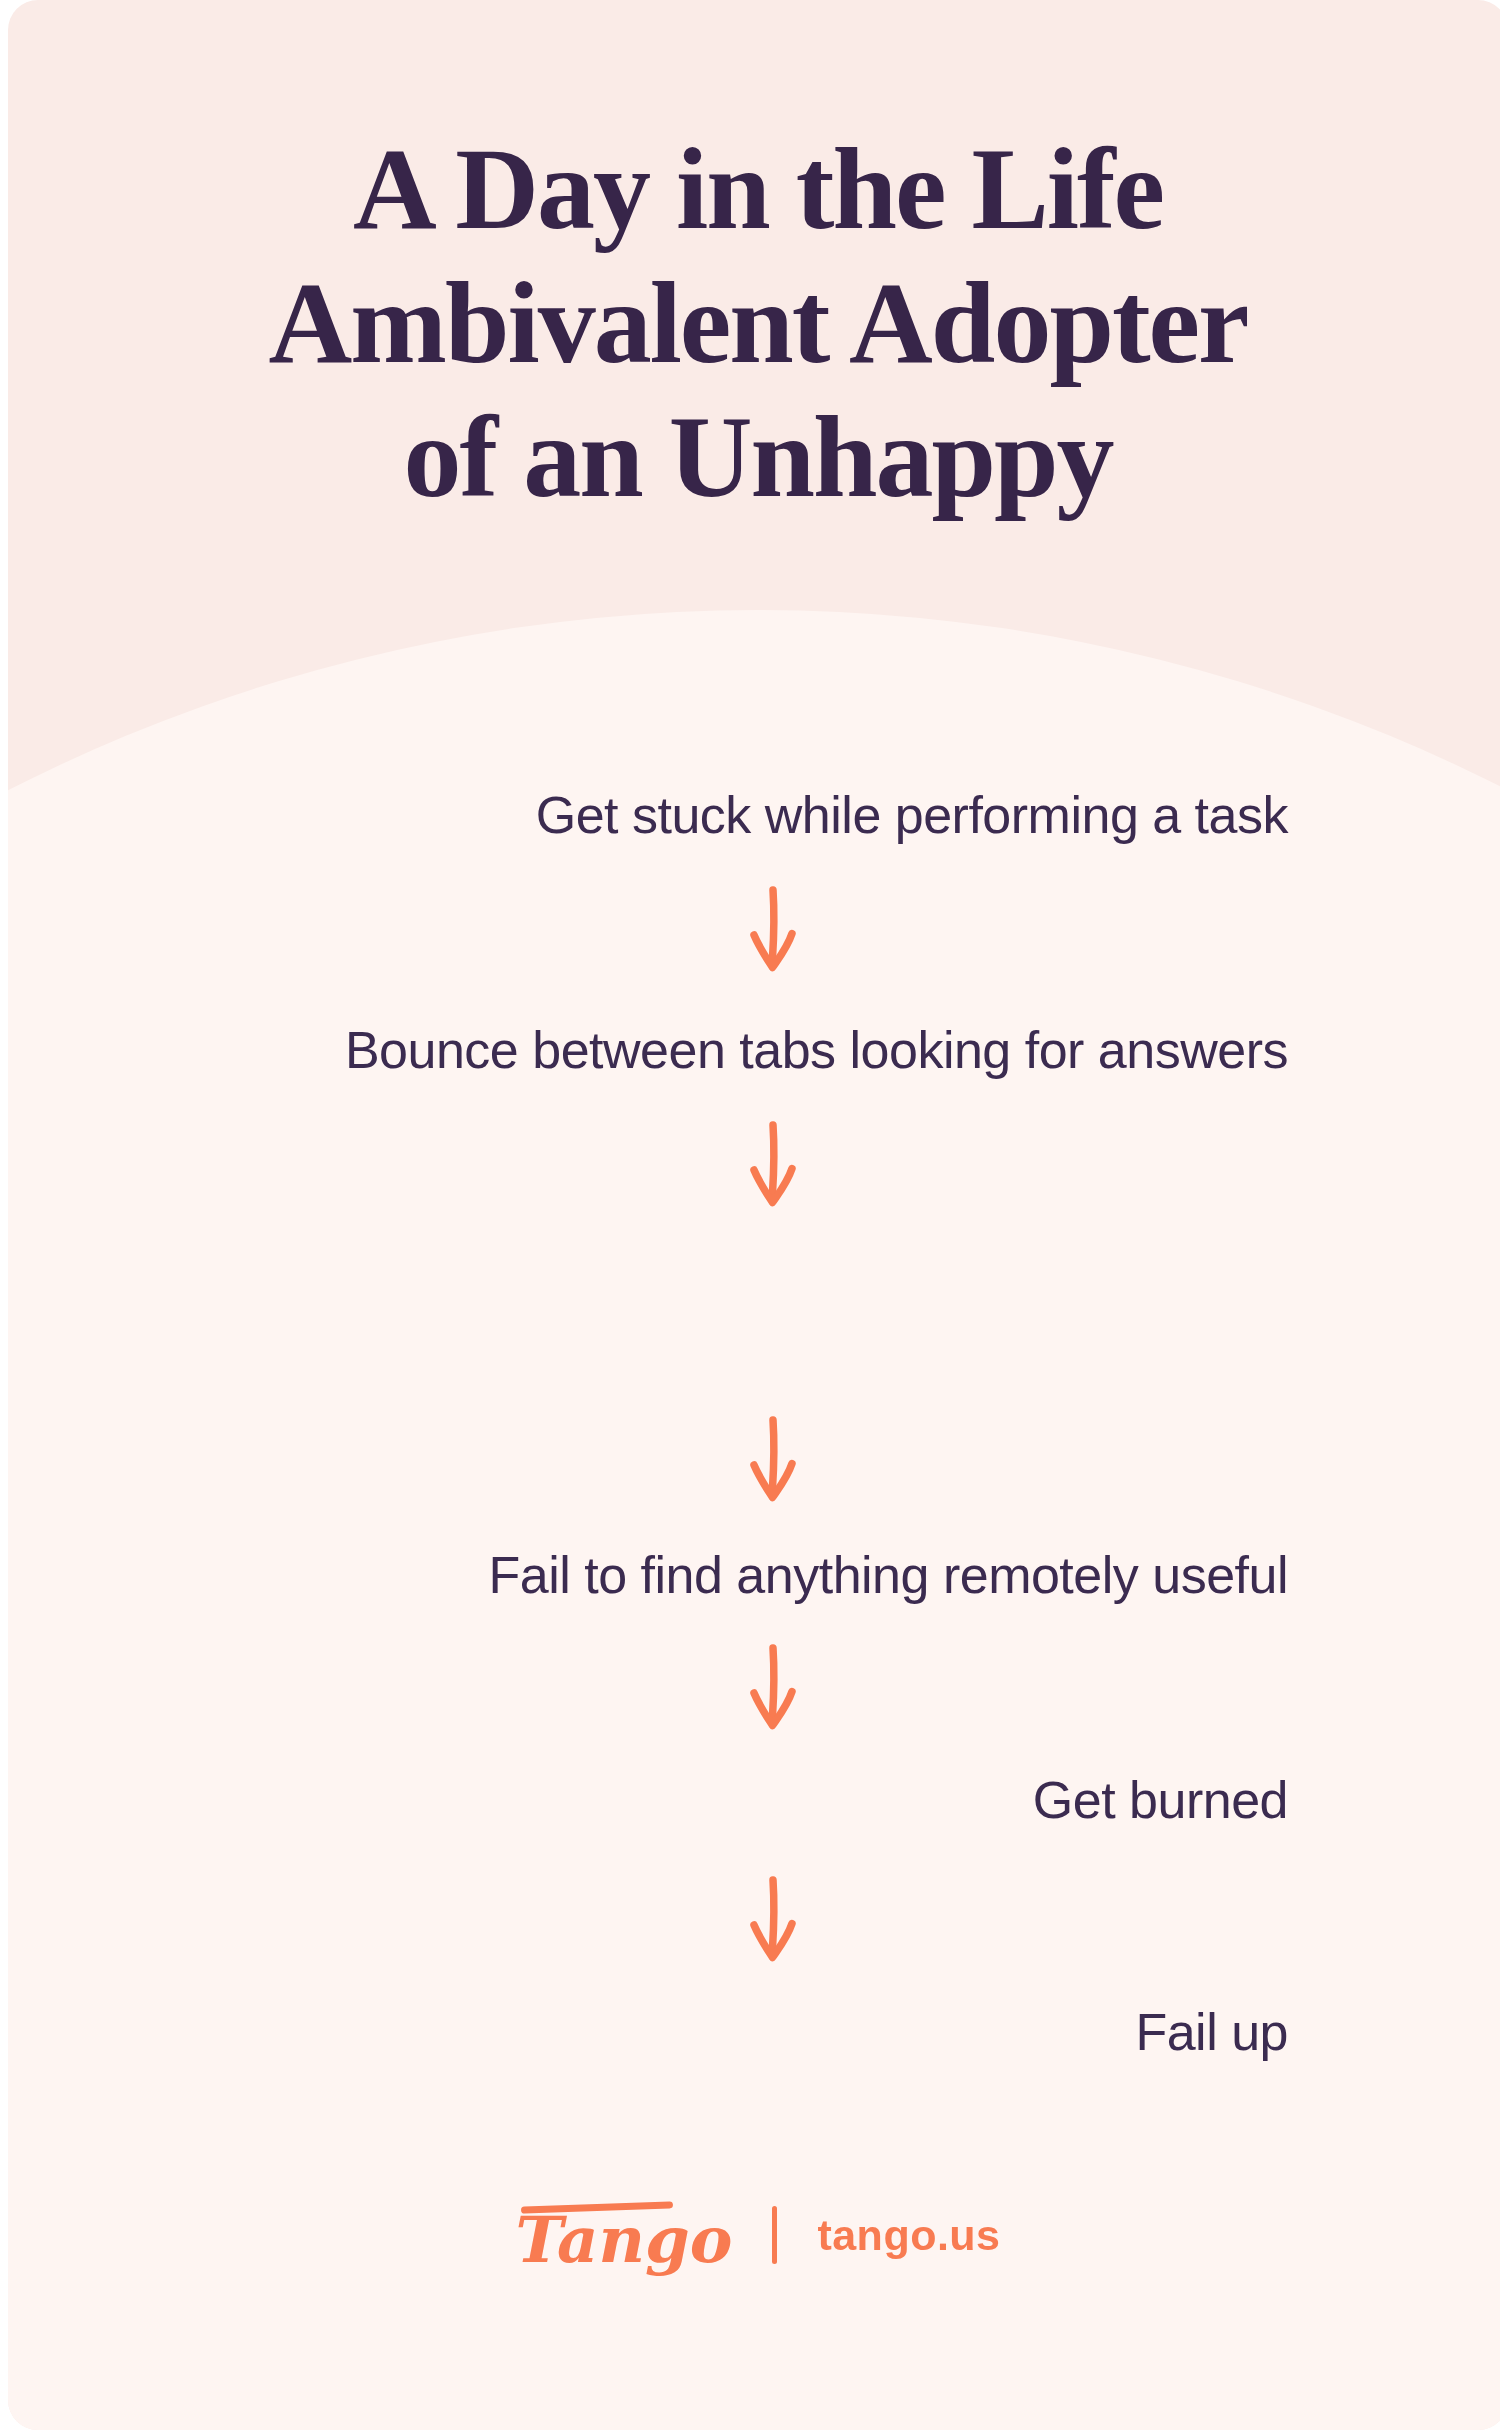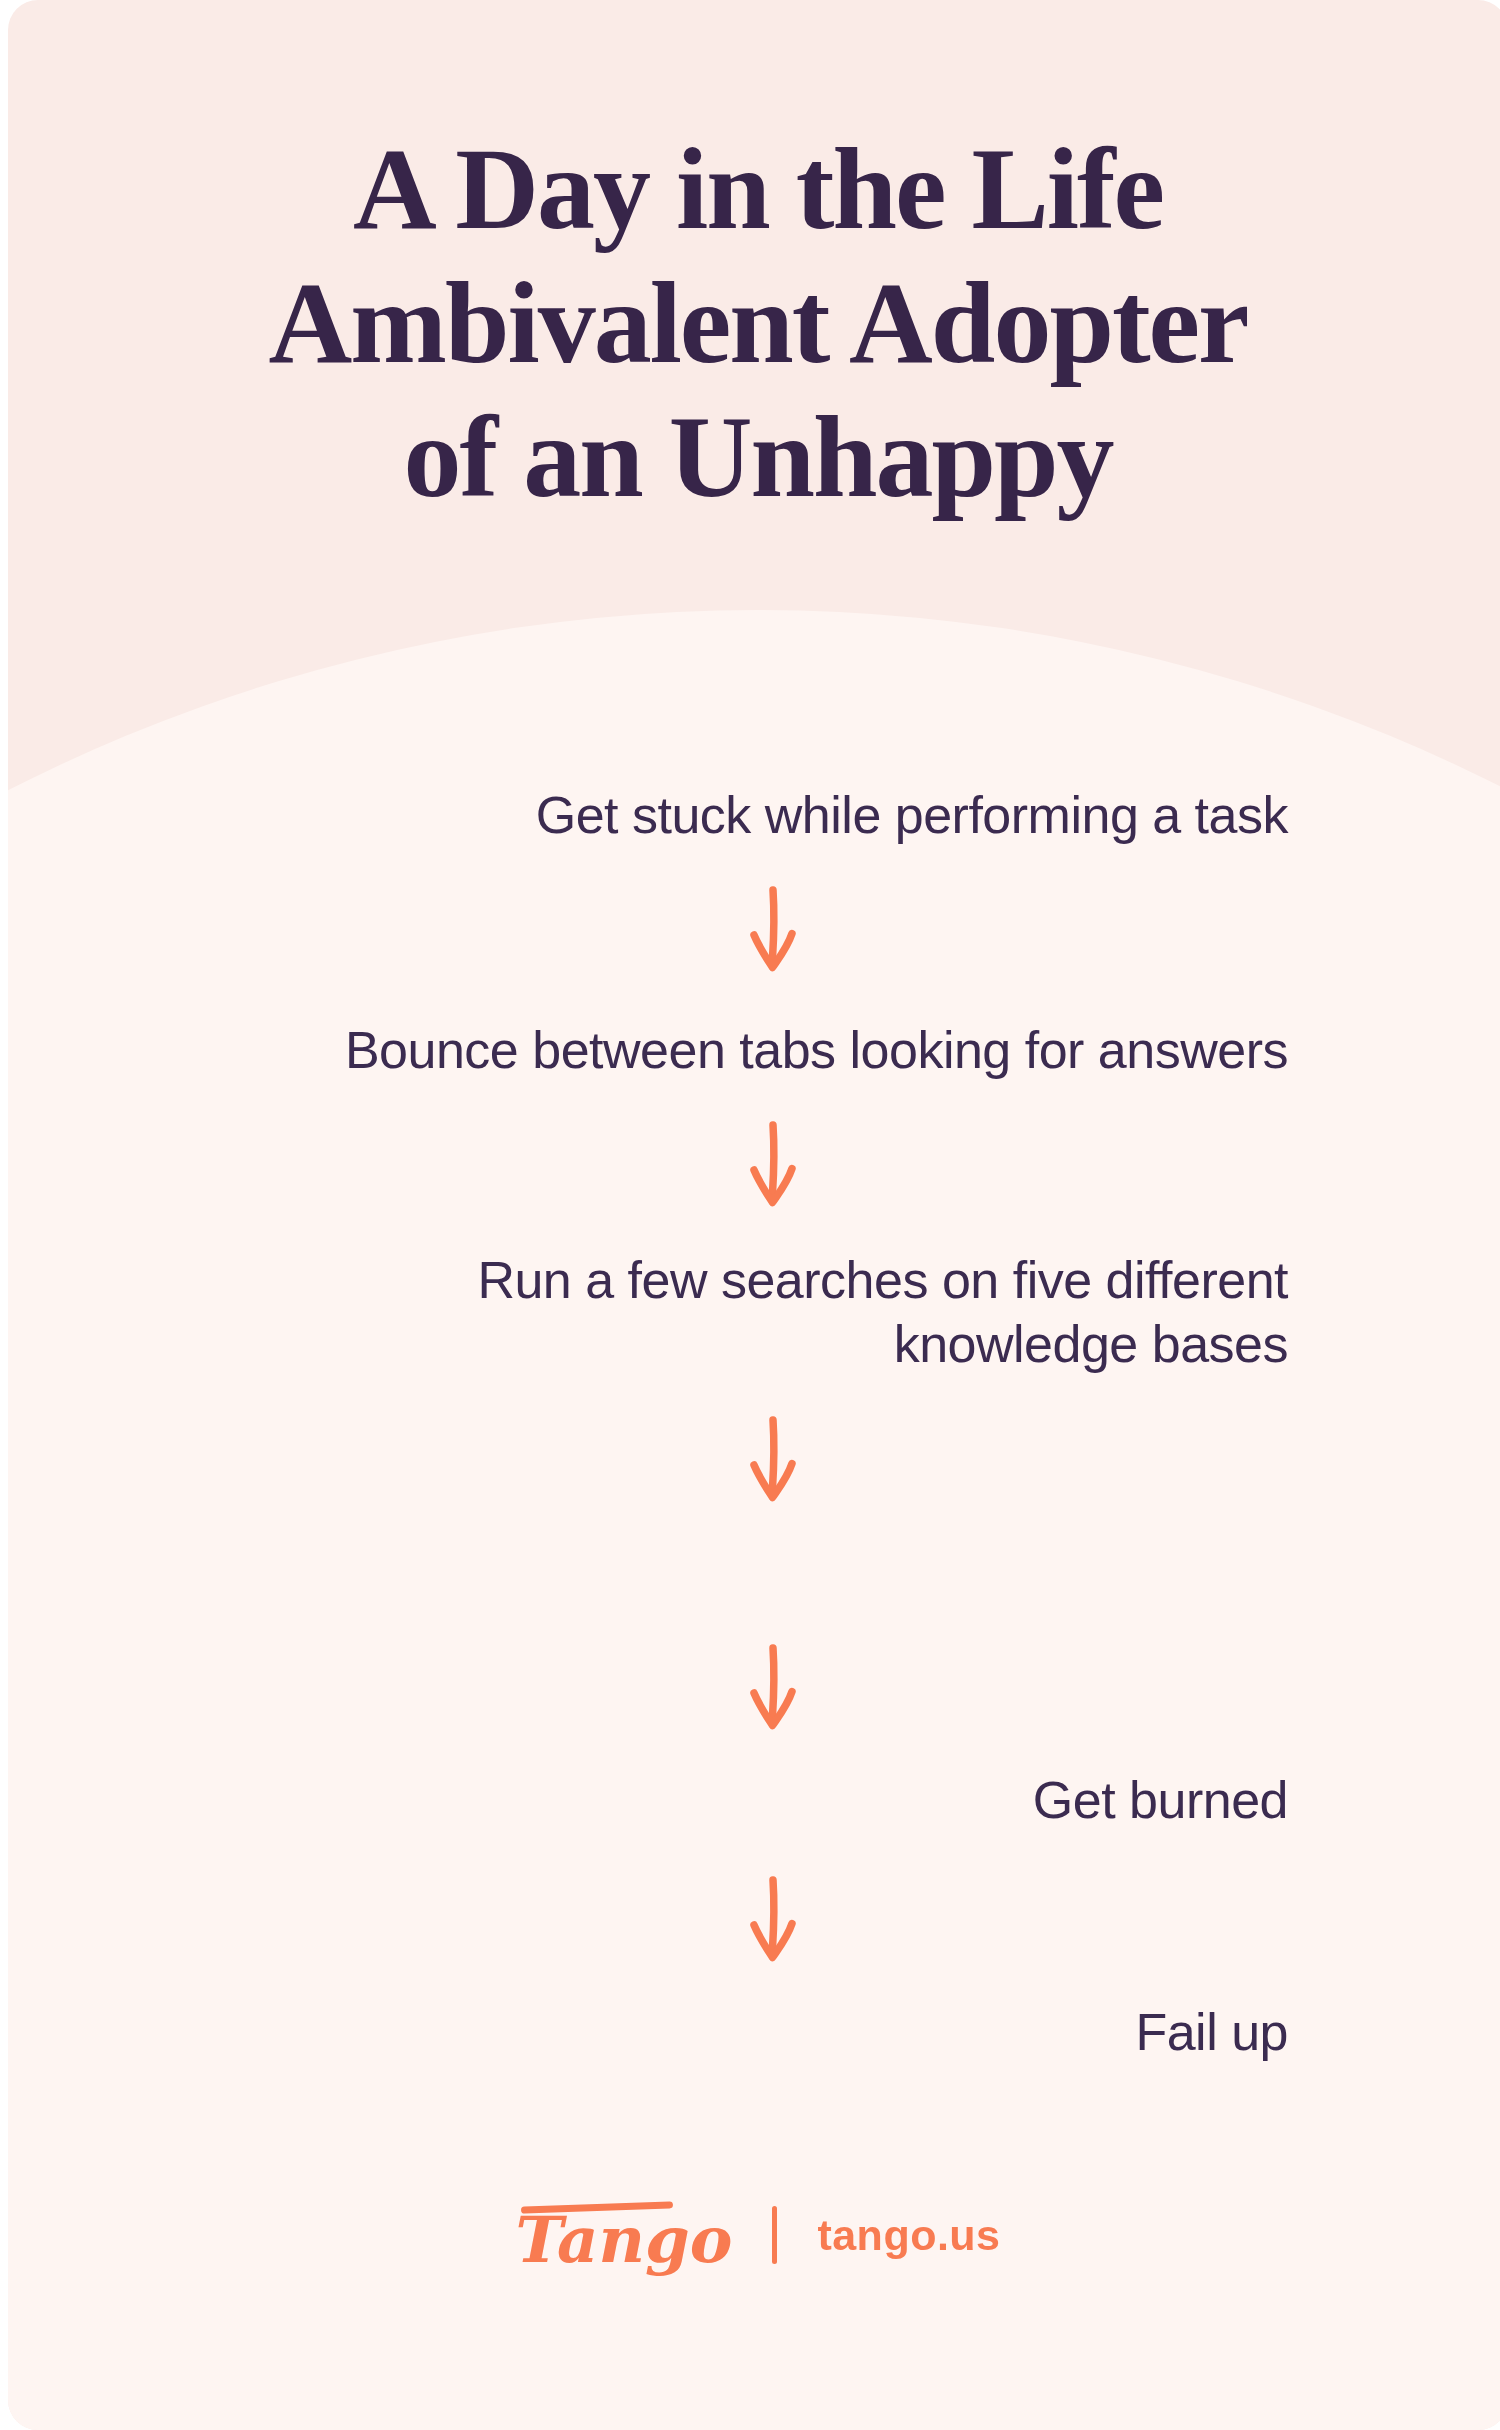--- a/index.html
+++ b/index.html
@@ -116,29 +116,29 @@
 
   <div class="step" style="top:1018px">Bounce between tabs looking for answers</div>
 
   <div class="arrow" style="top:1120px">
     <svg viewBox="0 0 60 92" fill="none" xmlns="http://www.w3.org/2000/svg">
       <path d="M30 5 C31.5 28 31 50 29.5 73" stroke="#F87B51" stroke-width="7.5" stroke-linecap="round"></path>
       <path d="M11 50 C16 62 22.5 71.5 29.5 82.5 C37 71.5 44.5 62 49 48.5" stroke="#F87B51" stroke-width="7.5" stroke-linecap="round" stroke-linejoin="round"></path>
     </svg>
   </div>
 
-  <div class="step" style="top:1248px">Run a few searches on five different knowledge bases</div>
 
   <div class="arrow" style="top:1415px">
     <svg viewBox="0 0 60 92" fill="none" xmlns="http://www.w3.org/2000/svg">
       <path d="M30 5 C31.5 28 31 50 29.5 73" stroke="#F87B51" stroke-width="7.5" stroke-linecap="round"></path>
       <path d="M11 50 C16 62 22.5 71.5 29.5 82.5 C37 71.5 44.5 62 49 48.5" stroke="#F87B51" stroke-width="7.5" stroke-linecap="round" stroke-linejoin="round"></path>
     </svg>
   </div>
 
+  <div class="step" style="top:1543px">Fail to find anything remotely useful</div>
 
   <div class="arrow" style="top:1643px">
     <svg viewBox="0 0 60 92" fill="none" xmlns="http://www.w3.org/2000/svg">
       <path d="M30 5 C31.5 28 31 50 29.5 73" stroke="#F87B51" stroke-width="7.5" stroke-linecap="round"></path>
       <path d="M11 50 C16 62 22.5 71.5 29.5 82.5 C37 71.5 44.5 62 49 48.5" stroke="#F87B51" stroke-width="7.5" stroke-linecap="round" stroke-linejoin="round"></path>
     </svg>
   </div>
 
   <div class="step" style="top:1768px">Get burned</div>
 

